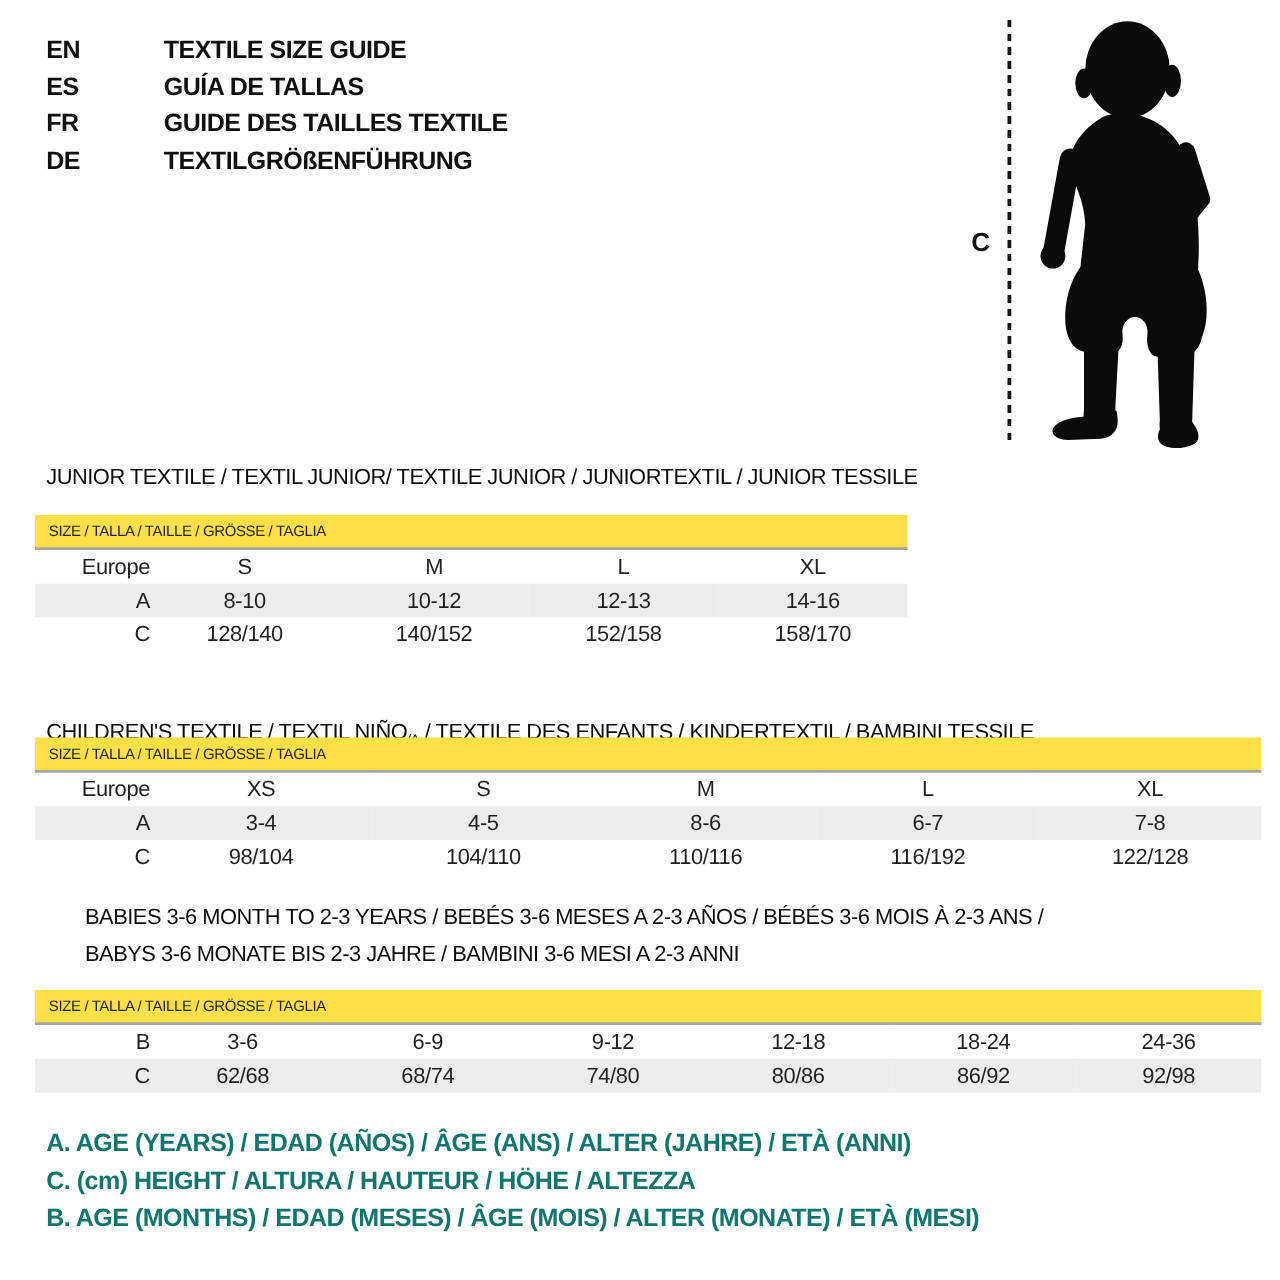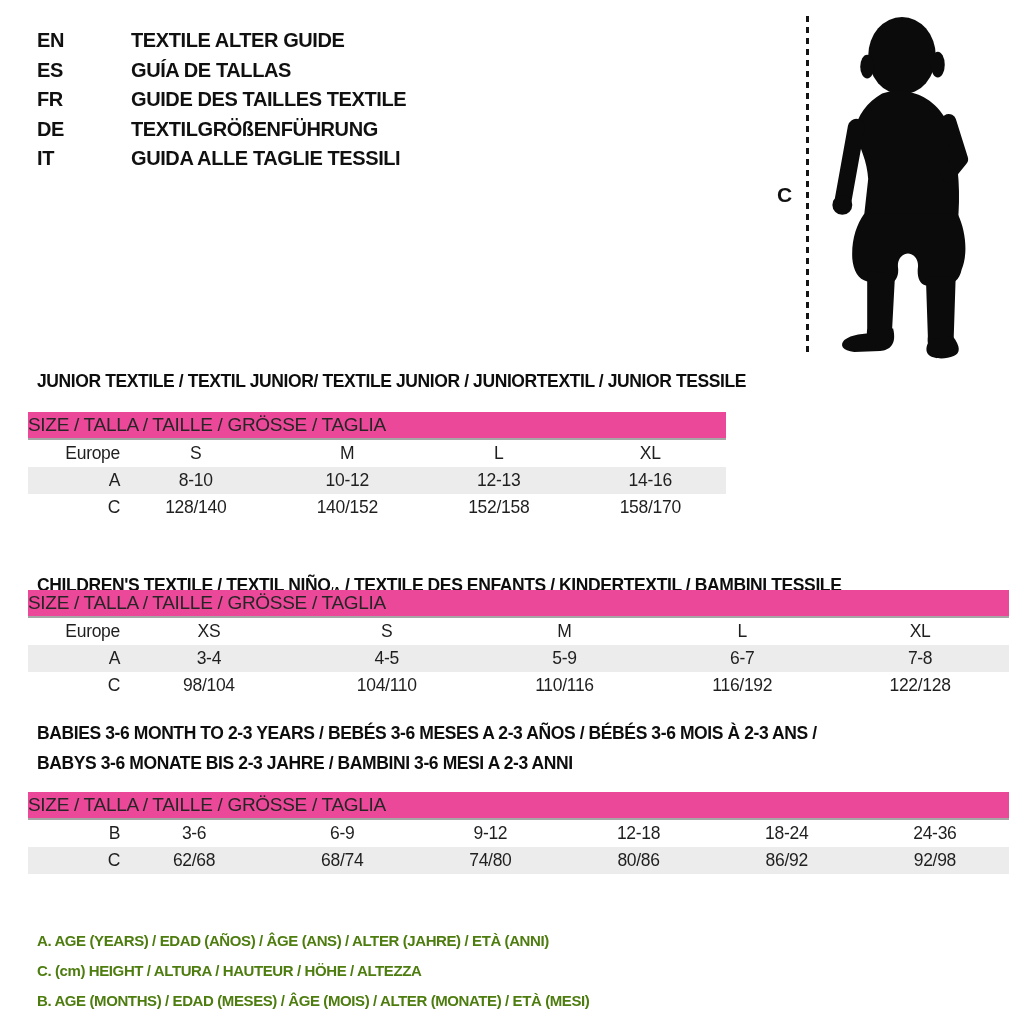--- a/index.html
+++ b/index.html
@@ -16,68 +16,64 @@
   
   .dash-line {
     position:absolute; left:806px; top:16px; width:3px; height:340px;
     background:repeating-linear-gradient(to bottom, #141414 0 6px, transparent 6px 11px);
   }
   .figure-label { position:absolute; left:777px; top:183px; font-size:21px; font-weight:bold; color:#101010; }
   .baby-svg { position:absolute; left:822px; top:10px; }
 
   
   .section-heading {
-    position:absolute; left:37px; font-size:17.5px; font-weight:bold;
+    position:absolute; left:37px; font-size:17.5px; font-weight:normal;
     letter-spacing:-0.4px; white-space:nowrap; color:#0d0d0d; line-height:22px;
   }
   .subsc { font-size:11px; vertical-align:-4px; }
-  .two-line { line-height:30px; }
+  .two-line { line-height:30px;margin-left:31px; }
 
   
   table.size-table {
     position:absolute; border-collapse:collapse; table-layout:fixed;
     font-size:17.5px; color:#1f1f1f; letter-spacing:-0.3px;
   }
   .size-table th {
-    background:#ec4899; height:26px; font-weight:normal; text-align:left;
-    padding:0 0 0 0; border-bottom:2px solid #a6a6a6; color:#262626; font-size:19px;
+    background:#fde047; height:26px; font-weight:normal; text-align:left;
+    padding:0 0 0 11px; border-bottom:2px solid #a6a6a6; color:#262626; font-size:12px;
   }
   .size-table td { height:27px; text-align:center; padding:0; font-weight:normal; }
   .size-table td.lbl { text-align:right; padding-left:8px; }
   .size-table tbody tr:nth-child(even) td { background:#ececec; }
   col.label-col { width:92px; }
 
   
-  .legend { position:absolute; left:37px; top:926px; font-size:15px; font-weight:bold; line-height:30px; letter-spacing:-0.4px; color:#4d7c0f; }
+  .legend { position:absolute; left:37px; top:900px; font-size:20px; font-weight:bold; line-height:30px; letter-spacing:-0.4px; color:#0f766e; }
 </style>
 </head>
 <body>
 
 <div class="canvas">
 
   <div class="lang-list">
     <div class="lang-row">
       <span class="lang-code">EN</span>
-      <span class="lang-label">TEXTILE ALTER GUIDE</span>
+      <span class="lang-label">TEXTILE SIZE GUIDE</span>
     </div>
     <div class="lang-row">
       <span class="lang-code">ES</span>
       <span class="lang-label">GUÍA DE TALLAS</span>
     </div>
     <div class="lang-row">
       <span class="lang-code">FR</span>
       <span class="lang-label">GUIDE DES TAILLES TEXTILE</span>
     </div>
     <div class="lang-row">
       <span class="lang-code">DE</span>
       <span class="lang-label">TEXTILGRÖßENFÜHRUNG</span>
-    </div>
-    <div class="lang-row">
-      <span class="lang-code">IT</span>
-      <span class="lang-label">GUIDA ALLE TAGLIE TESSILI</span>
     </div>
   </div>
 
   <div class="dash-line"></div>
   <div class="figure-label">C</div>
   <svg class="baby-svg" width="160" height="350" viewBox="0 0 160 352" xmlns="http://www.w3.org/2000/svg">
     <g fill="#0b0b0b">
       <ellipse cx="80" cy="46" rx="34" ry="39"></ellipse>
       <ellipse cx="45" cy="57" rx="7" ry="12"></ellipse>
       <ellipse cx="116" cy="55" rx="7" ry="13"></ellipse>
@@ -146,21 +142,21 @@
         <td>XS</td>
         <td>S</td>
         <td>M</td>
         <td>L</td>
         <td>XL</td>
       </tr>
       <tr>
         <td class="lbl">A</td>
         <td>3-4</td>
         <td>4-5</td>
-        <td>5-9</td>
+        <td>8-6</td>
         <td>6-7</td>
         <td>7-8</td>
       </tr>
       <tr>
         <td class="lbl">C</td>
         <td>98/104</td>
         <td>104/110</td>
         <td>110/116</td>
         <td>116/192</td>
         <td>122/128</td>

